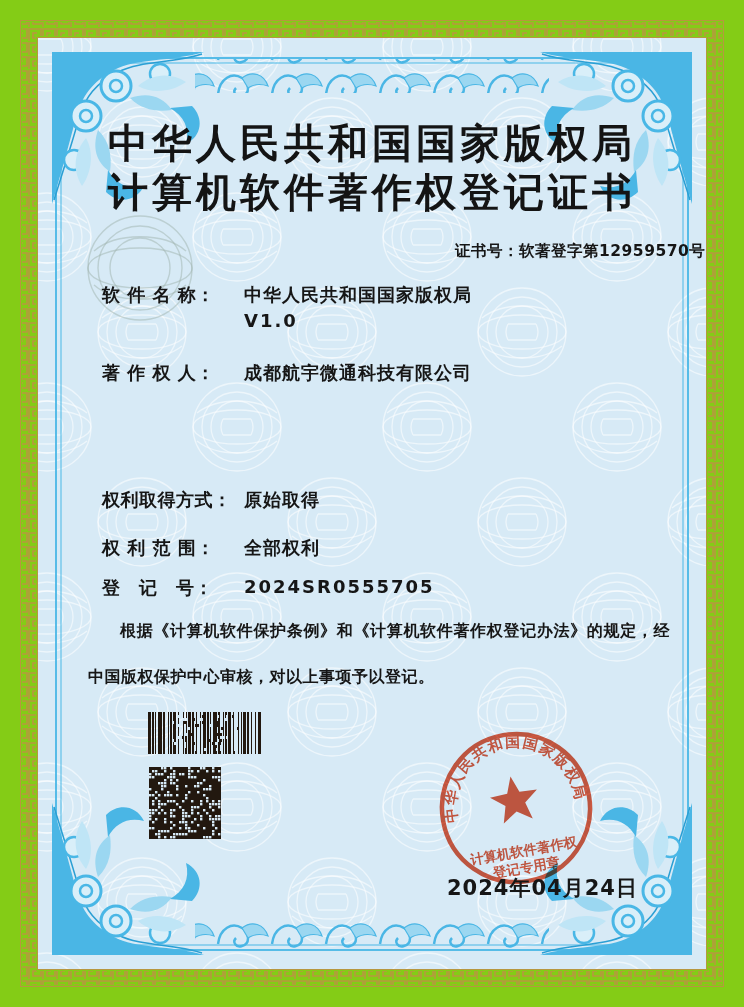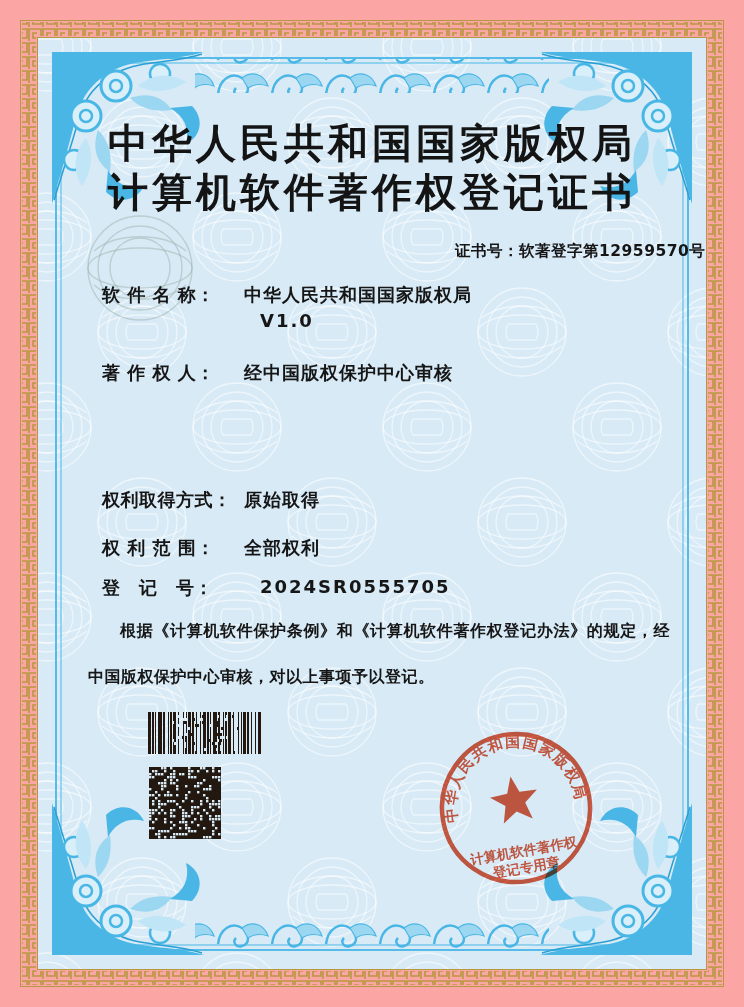--- a/index.html
+++ b/index.html
@@ -1,34 +1,34 @@
 <!DOCTYPE html>
 <html><head>
 <meta charset="utf-8">
 <style>
   html,body{margin:0;padding:0;}
   body{background:#9aa4ab;font-family:"DejaVu Sans",sans-serif;}
   .page{
     position:relative;width:744px;height:1007px;margin:0 auto;
-    background:#fca5a5;overflow:hidden;color:#161616;
+    background:#84cc16;overflow:hidden;color:#161616;
   }
   .decor{position:absolute;left:0;top:0;width:744px;height:1007px;pointer-events:none;}
   .title-line{
     position:absolute;left:0;right:0;text-align:center;
     font-family:"DejaVu Serif",serif;font-weight:800;font-size:40px;
     letter-spacing:4px;color:#141414;line-height:1.1;
   }
   .certno{
     position:absolute;left:455px;top:241px;font-size:15.5px;font-weight:700;
     letter-spacing:0.5px;display:flex;
   }
   .field-row{position:absolute;left:102px;display:flex;font-weight:700;font-size:18px;}
   .flabel{display:inline-block;width:142px;letter-spacing:0.5px;white-space:nowrap;}
   .fvalue{white-space:nowrap;letter-spacing:1px;}
-  .fvalue.alnum{letter-spacing:2px;margin-left:16px;}
+  .fvalue.alnum{letter-spacing:2px;}
   .para{
     position:absolute;left:88px;top:608px;width:582px;
     font-size:16px;font-weight:700;line-height:46px;
     text-align:justify;text-indent:2em;letter-spacing:0.5px;white-space:normal;
   }
   .barcode{position:absolute;left:148px;top:712px;width:116px;height:42px;}
   .qrcode{position:absolute;left:149px;top:767px;width:72px;height:72px;}
   .seal{position:absolute;left:406px;top:698px;width:220px;height:220px;opacity:0.93;mix-blend-mode:multiply;}
   .datetxt{position:absolute;left:447px;top:874px;font-size:21px;font-weight:800;letter-spacing:1px;z-index:5;}
 </style>
@@ -125,21 +125,21 @@
   <div class="field-row" style="top:283px">
     <span class="flabel">软 件 名 称：</span>
     <span class="fvalue">中华人民共和国国家版权局</span>
   </div>
   <div class="field-row" style="top:310px">
     <span class="flabel"></span>
     <span class="fvalue alnum">V1.0</span>
   </div>
   <div class="field-row" style="top:361px">
     <span class="flabel">著 作 权 人：</span>
-    <span class="fvalue">经中国版权保护中心审核</span>
+    <span class="fvalue">成都航宇微通科技有限公司</span>
   </div>
   <div class="field-row" style="top:488px">
     <span class="flabel">权利取得方式：</span>
     <span class="fvalue">原始取得</span>
   </div>
   <div class="field-row" style="top:536px">
     <span class="flabel">权 利 范 围：</span>
     <span class="fvalue">全部权利</span>
   </div>
   <div class="field-row" style="top:576px">
@@ -443,14 +443,15 @@
       <path id="sealArc" d="M62,145 A60,60 0 1 1 158,145" fill="none"></path>
       <text font-size="15" font-weight="700" fill="#dd4f33" letter-spacing="1.5">
         <textPath href="#sealArc" startOffset="50%" text-anchor="middle">中华人民共和国国家版权局</textPath>
       </text>
       <path fill="#dd4f33" d="M110,78 L116.2,94.5 L133.8,95.3 L120,106.2 L124.7,123.2 L110,113.5 L95.3,123.2 L100,106.2 L86.2,95.3 L103.8,94.5 Z"></path>
       <text x="110" y="158" text-anchor="middle" font-size="13.5" font-weight="700" fill="#dd4f33">计算机软件著作权</text>
       <text x="110" y="175" text-anchor="middle" font-size="13.5" font-weight="700" fill="#dd4f33">登记专用章</text>
     </g>
   </svg>
 
+  <div class="datetxt">2024年04月24日</div>
 
 </div>
 
 </body></html>

